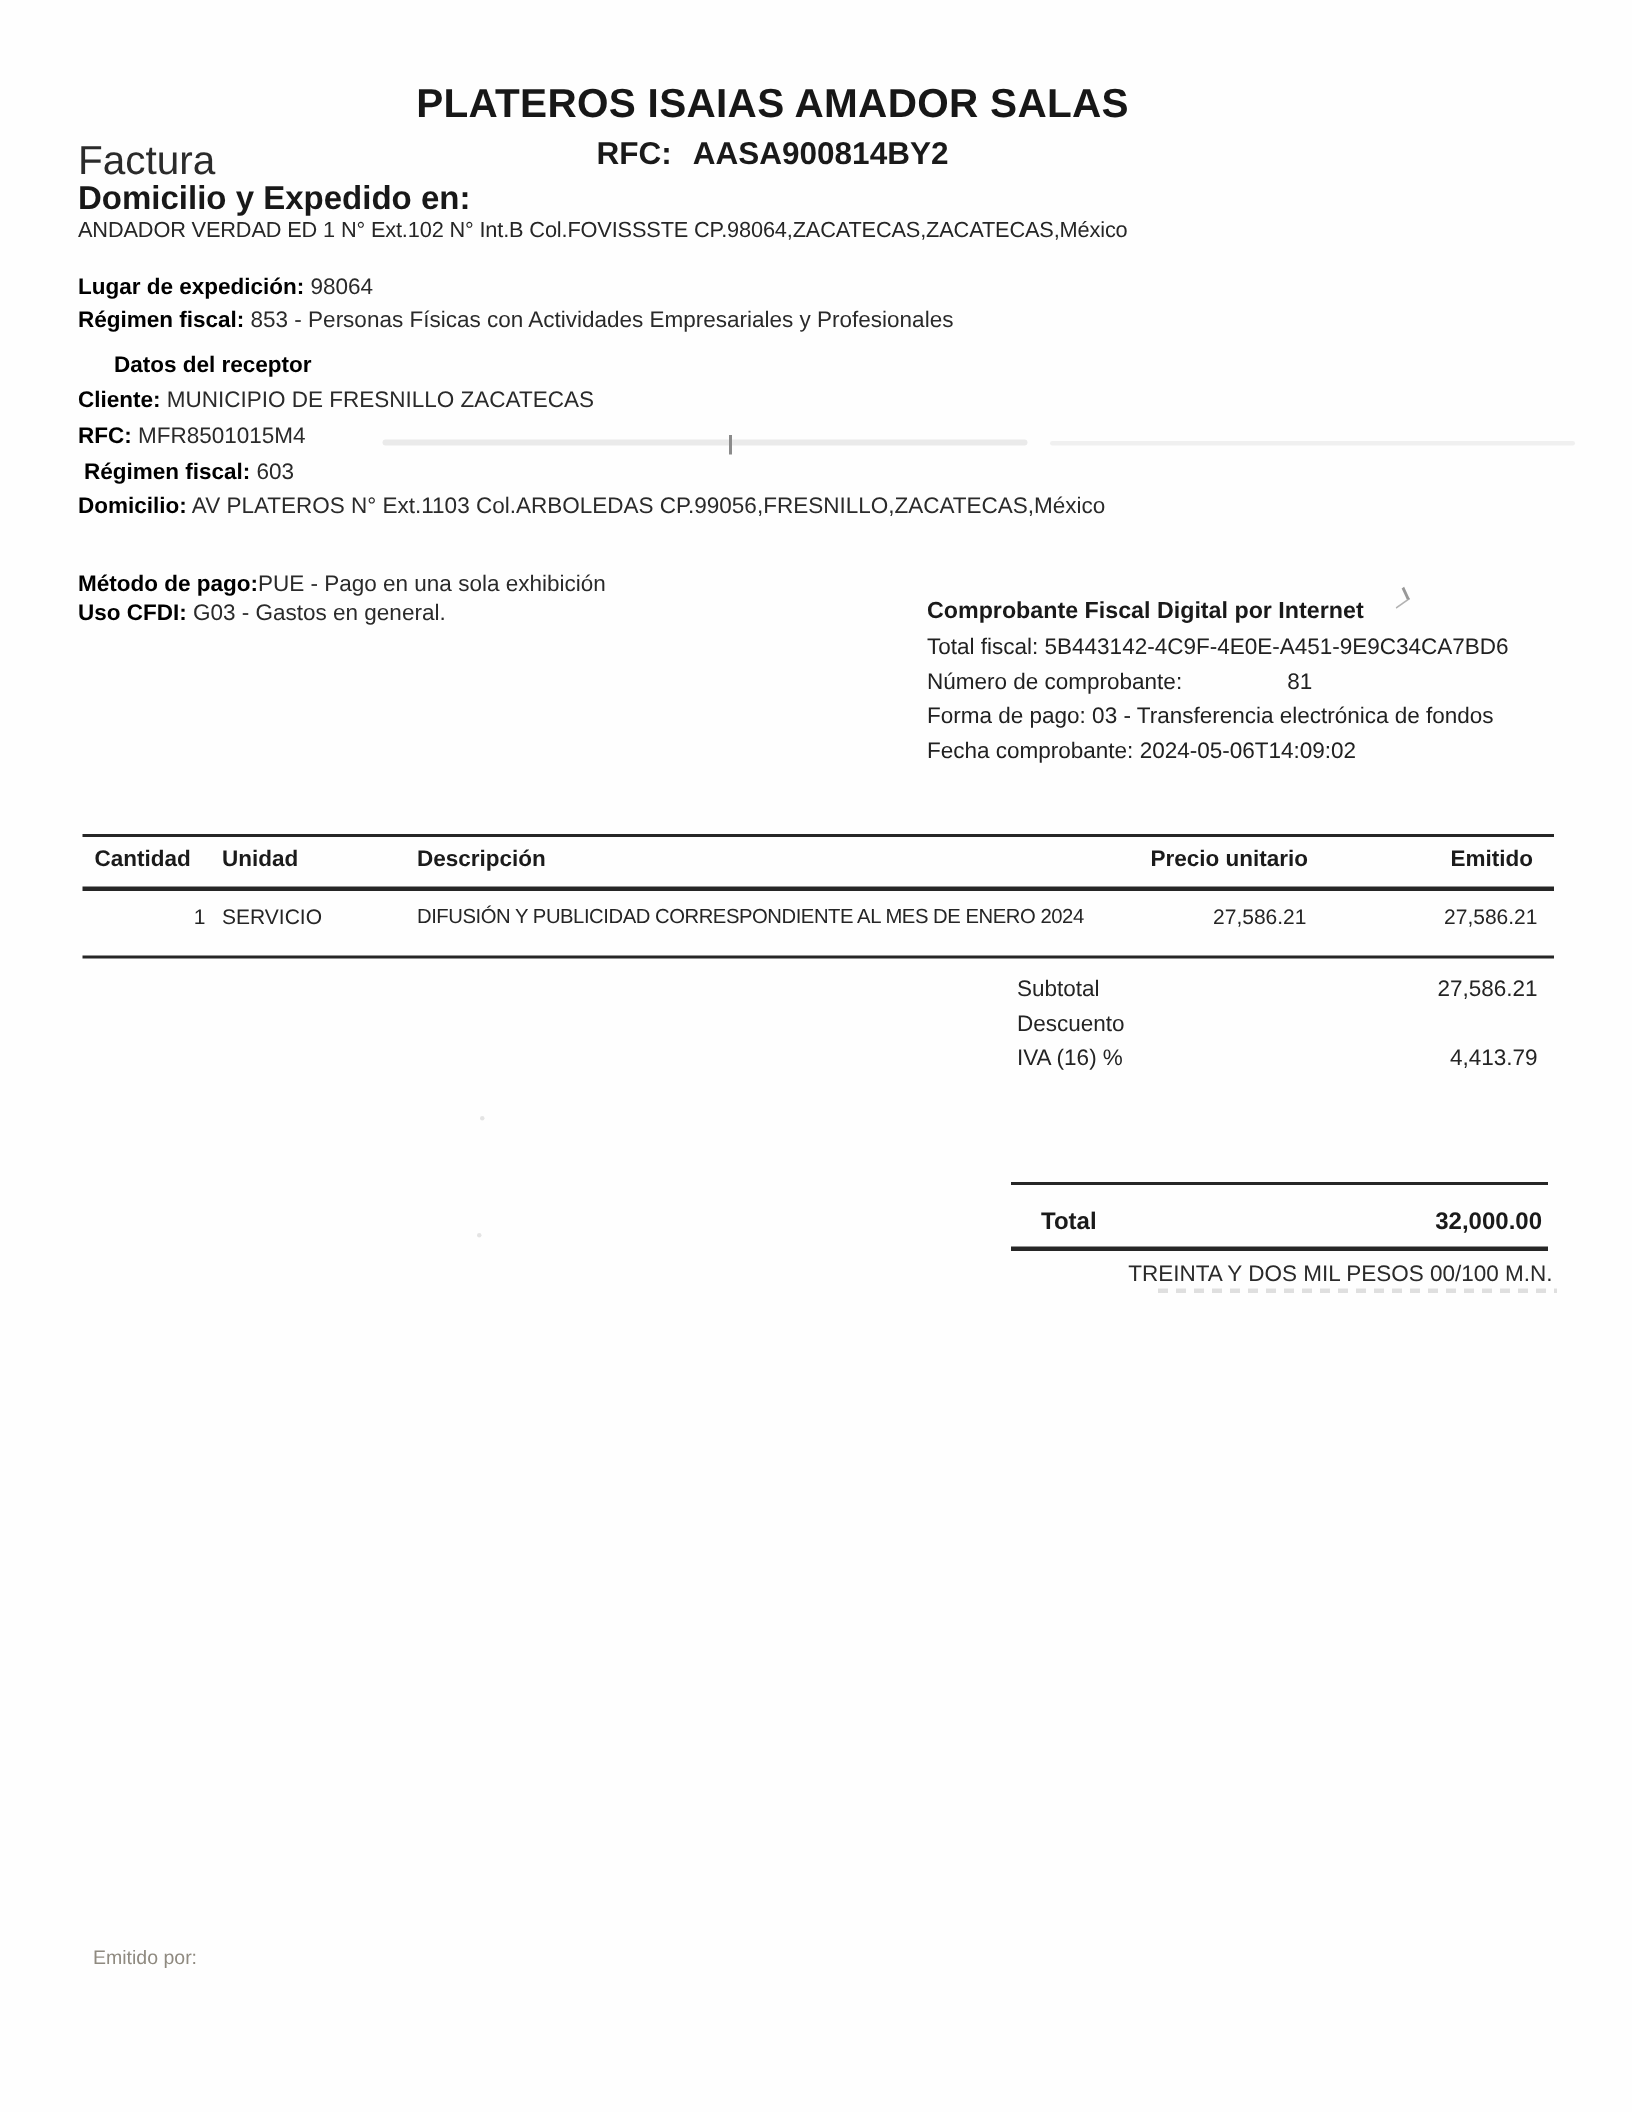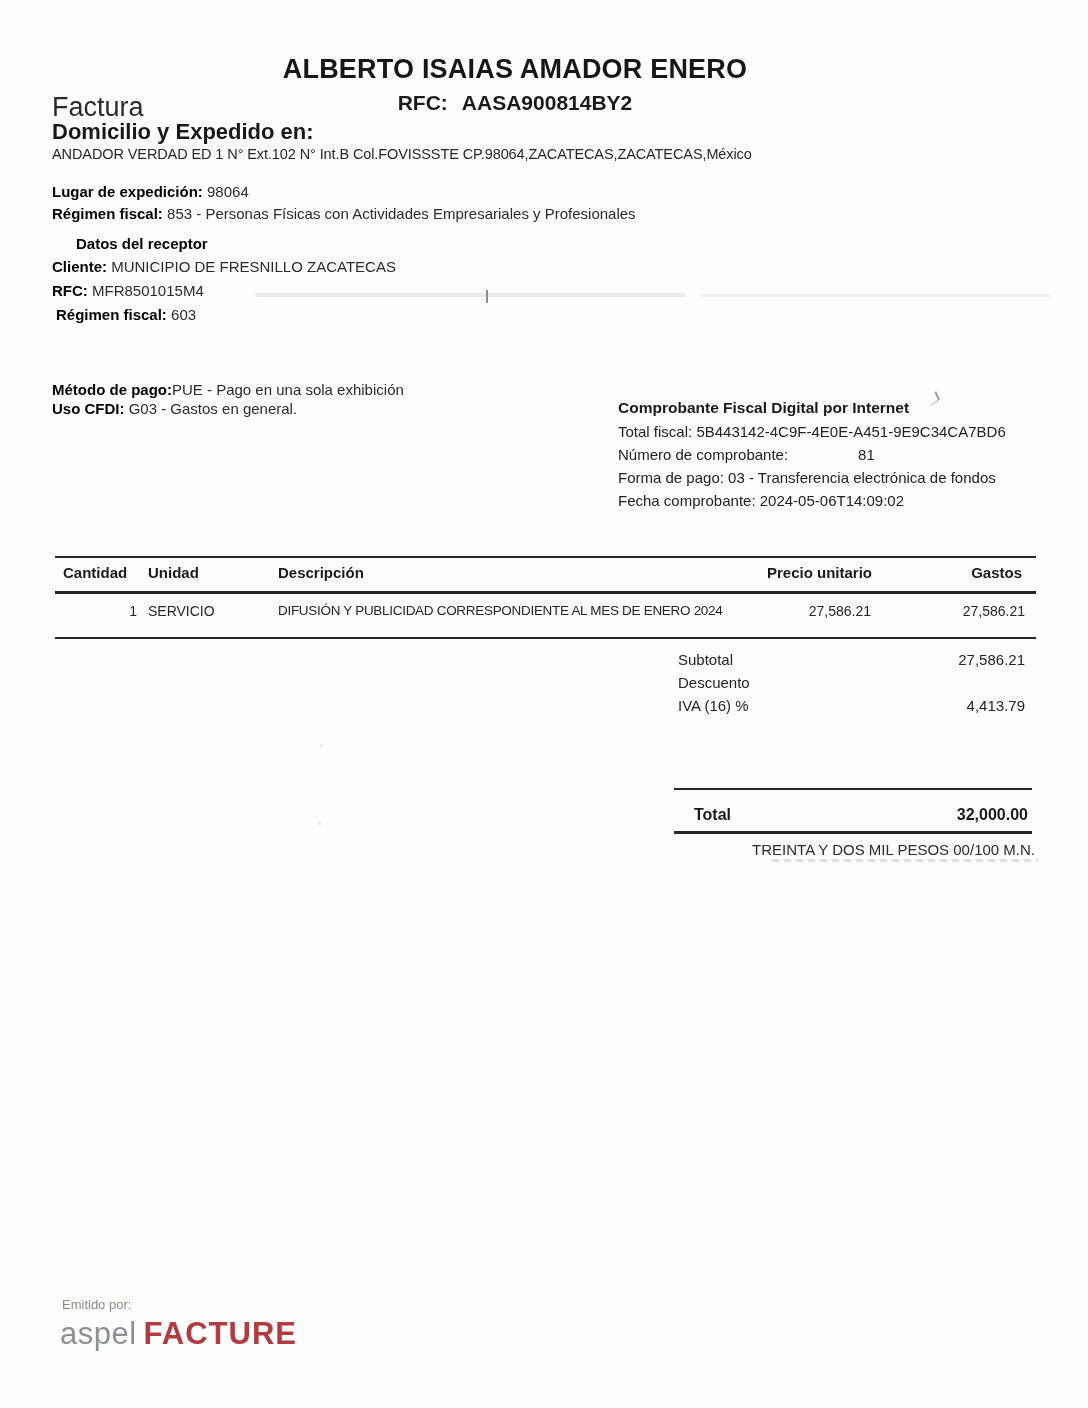--- a/index.html
+++ b/index.html
@@ -75,21 +75,21 @@
   .emitido{left:62px;top:1297px;font-size:13px;color:#8f8a80;}
   .brandrow{left:60px;top:1316px;font-size:31px;}
   .brand-aspel{font-weight:400;letter-spacing:.5px;}
   .brand-facture{font-weight:bold;letter-spacing:1px;margin-left:7px;}
 </style>
 </head>
 <body>
 
 <div class="page">
 
-  <div class="abs center-col issuer-name">ALBERTO ISAIAS AMADOR ENERO</div>
+  <div class="abs center-col issuer-name">PLATEROS ISAIAS AMADOR SALAS</div>
   <div class="abs center-col issuer-rfc">
     <span>RFC:</span><span class="val2">AASA900814BY2</span>
   </div>
 
   <div class="abs factura-title">Factura</div>
   <div class="abs domicilio-hdr">Domicilio y Expedido en:</div>
   <div class="abs issuer-address">ANDADOR VERDAD ED 1 N° Ext.102 N° Int.B Col.FOVISSSTE CP.98064,ZACATECAS,ZACATECAS,México</div>
 
   <div class="abs row-l line15" style="top:183px;">
     <span class="lbl">Lugar de expedición:</span>
@@ -105,20 +105,24 @@
     <span class="lbl">Cliente:</span>
     <span class="val">MUNICIPIO DE FRESNILLO ZACATECAS</span>
   </div>
   <div class="abs row-l line15" style="top:282px;">
     <span class="lbl">RFC:</span>
     <span class="val">MFR8501015M4</span>
   </div>
   <div class="abs line15" style="left:56px;top:306px;">
     <span class="lbl">Régimen fiscal:</span>
     <span class="val">603</span>
+  </div>
+  <div class="abs row-l line15" style="top:329px;">
+    <span class="lbl">Domicilio:</span>
+    <span class="val">AV PLATEROS N° Ext.1103 Col.ARBOLEDAS CP.99056,FRESNILLO,ZACATECAS,México</span>
   </div>
 
   <div class="abs row-l line15" style="top:381px;">
     <span class="lbl">Método de pago:</span><span class="val">PUE - Pago en una sola exhibición</span>
   </div>
   <div class="abs row-l line15" style="top:400px;">
     <span class="lbl">Uso CFDI:</span>
     <span class="val">G03 - Gastos en general.</span>
   </div>
 
@@ -137,21 +141,21 @@
   <div class="abs cfdi" style="top:492px;">
     <span>Fecha comprobante:</span>
     <span>2024-05-06T14:09:02</span>
   </div>
 
   <div class="hline t-line1"></div>
   <div class="abs th col-cant-h">Cantidad</div>
   <div class="abs th col-uni-h">Unidad</div>
   <div class="abs th col-desc-h">Descripción</div>
   <div class="abs th col-prec">Precio unitario</div>
-  <div class="abs th col-imp">Gastos</div>
+  <div class="abs th col-imp">Emitido</div>
   <div class="hline t-line2"></div>
 
   <div>
     <div class="abs td cell-cant">1</div>
     <div class="abs td cell-uni">SERVICIO</div>
     <div class="abs td cell-desc">DIFUSIÓN Y PUBLICIDAD CORRESPONDIENTE AL MES DE ENERO 2024</div>
     <div class="abs td cell-prec">27,586.21</div>
     <div class="abs td cell-imp">27,586.21</div>
   </div>
   <div class="hline t-line3"></div>
@@ -171,17 +175,14 @@
 
   <div class="streak s1"></div>
   <div class="streak s2"></div>
   <div class="tick-v"></div>
   <div class="tick-chk"></div>
   <div class="dash-streak"></div>
   <div class="speck" style="left:320px;top:744px;width:3px;height:3px;"></div>
   <div class="speck" style="left:318px;top:822px;width:3px;height:3px;"></div>
 
   <div class="abs emitido">Emitido por:</div>
-  <div class="abs brandrow">
-    <span class="brand-aspel" style="color: rgb(139, 144, 148);">aspel</span><span class="brand-facture" style="color: rgb(178, 59, 65);">FACTURE</span>
-  </div>
 
 </div>
 
 </body></html>

